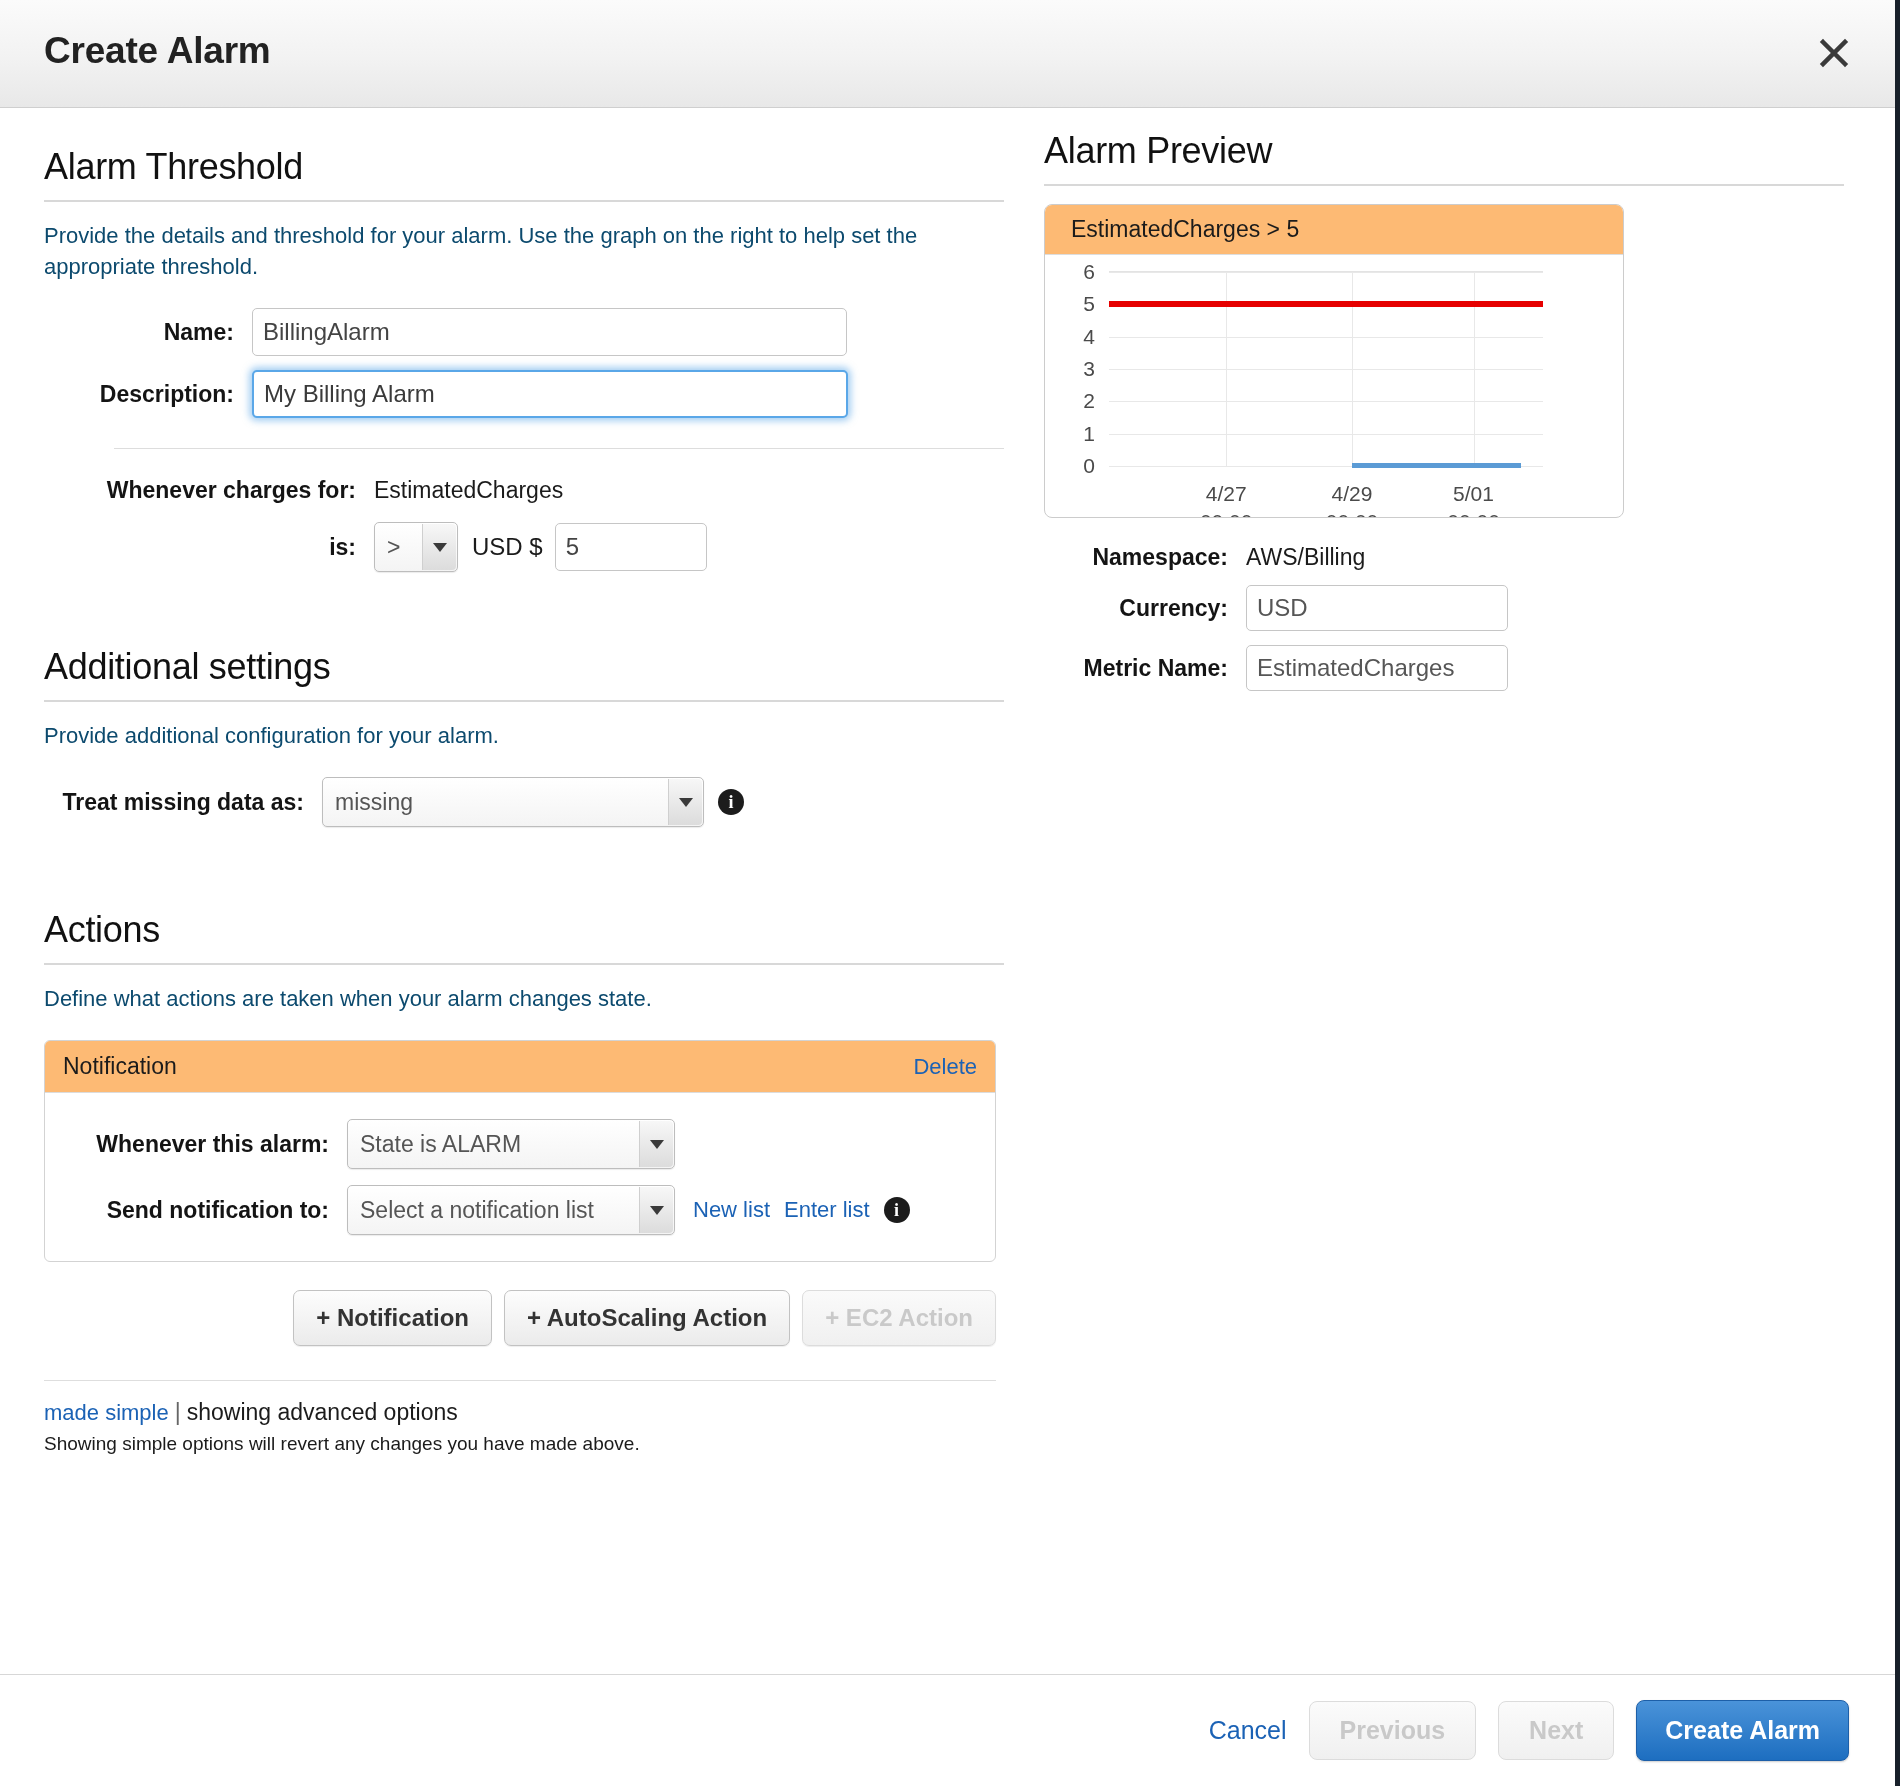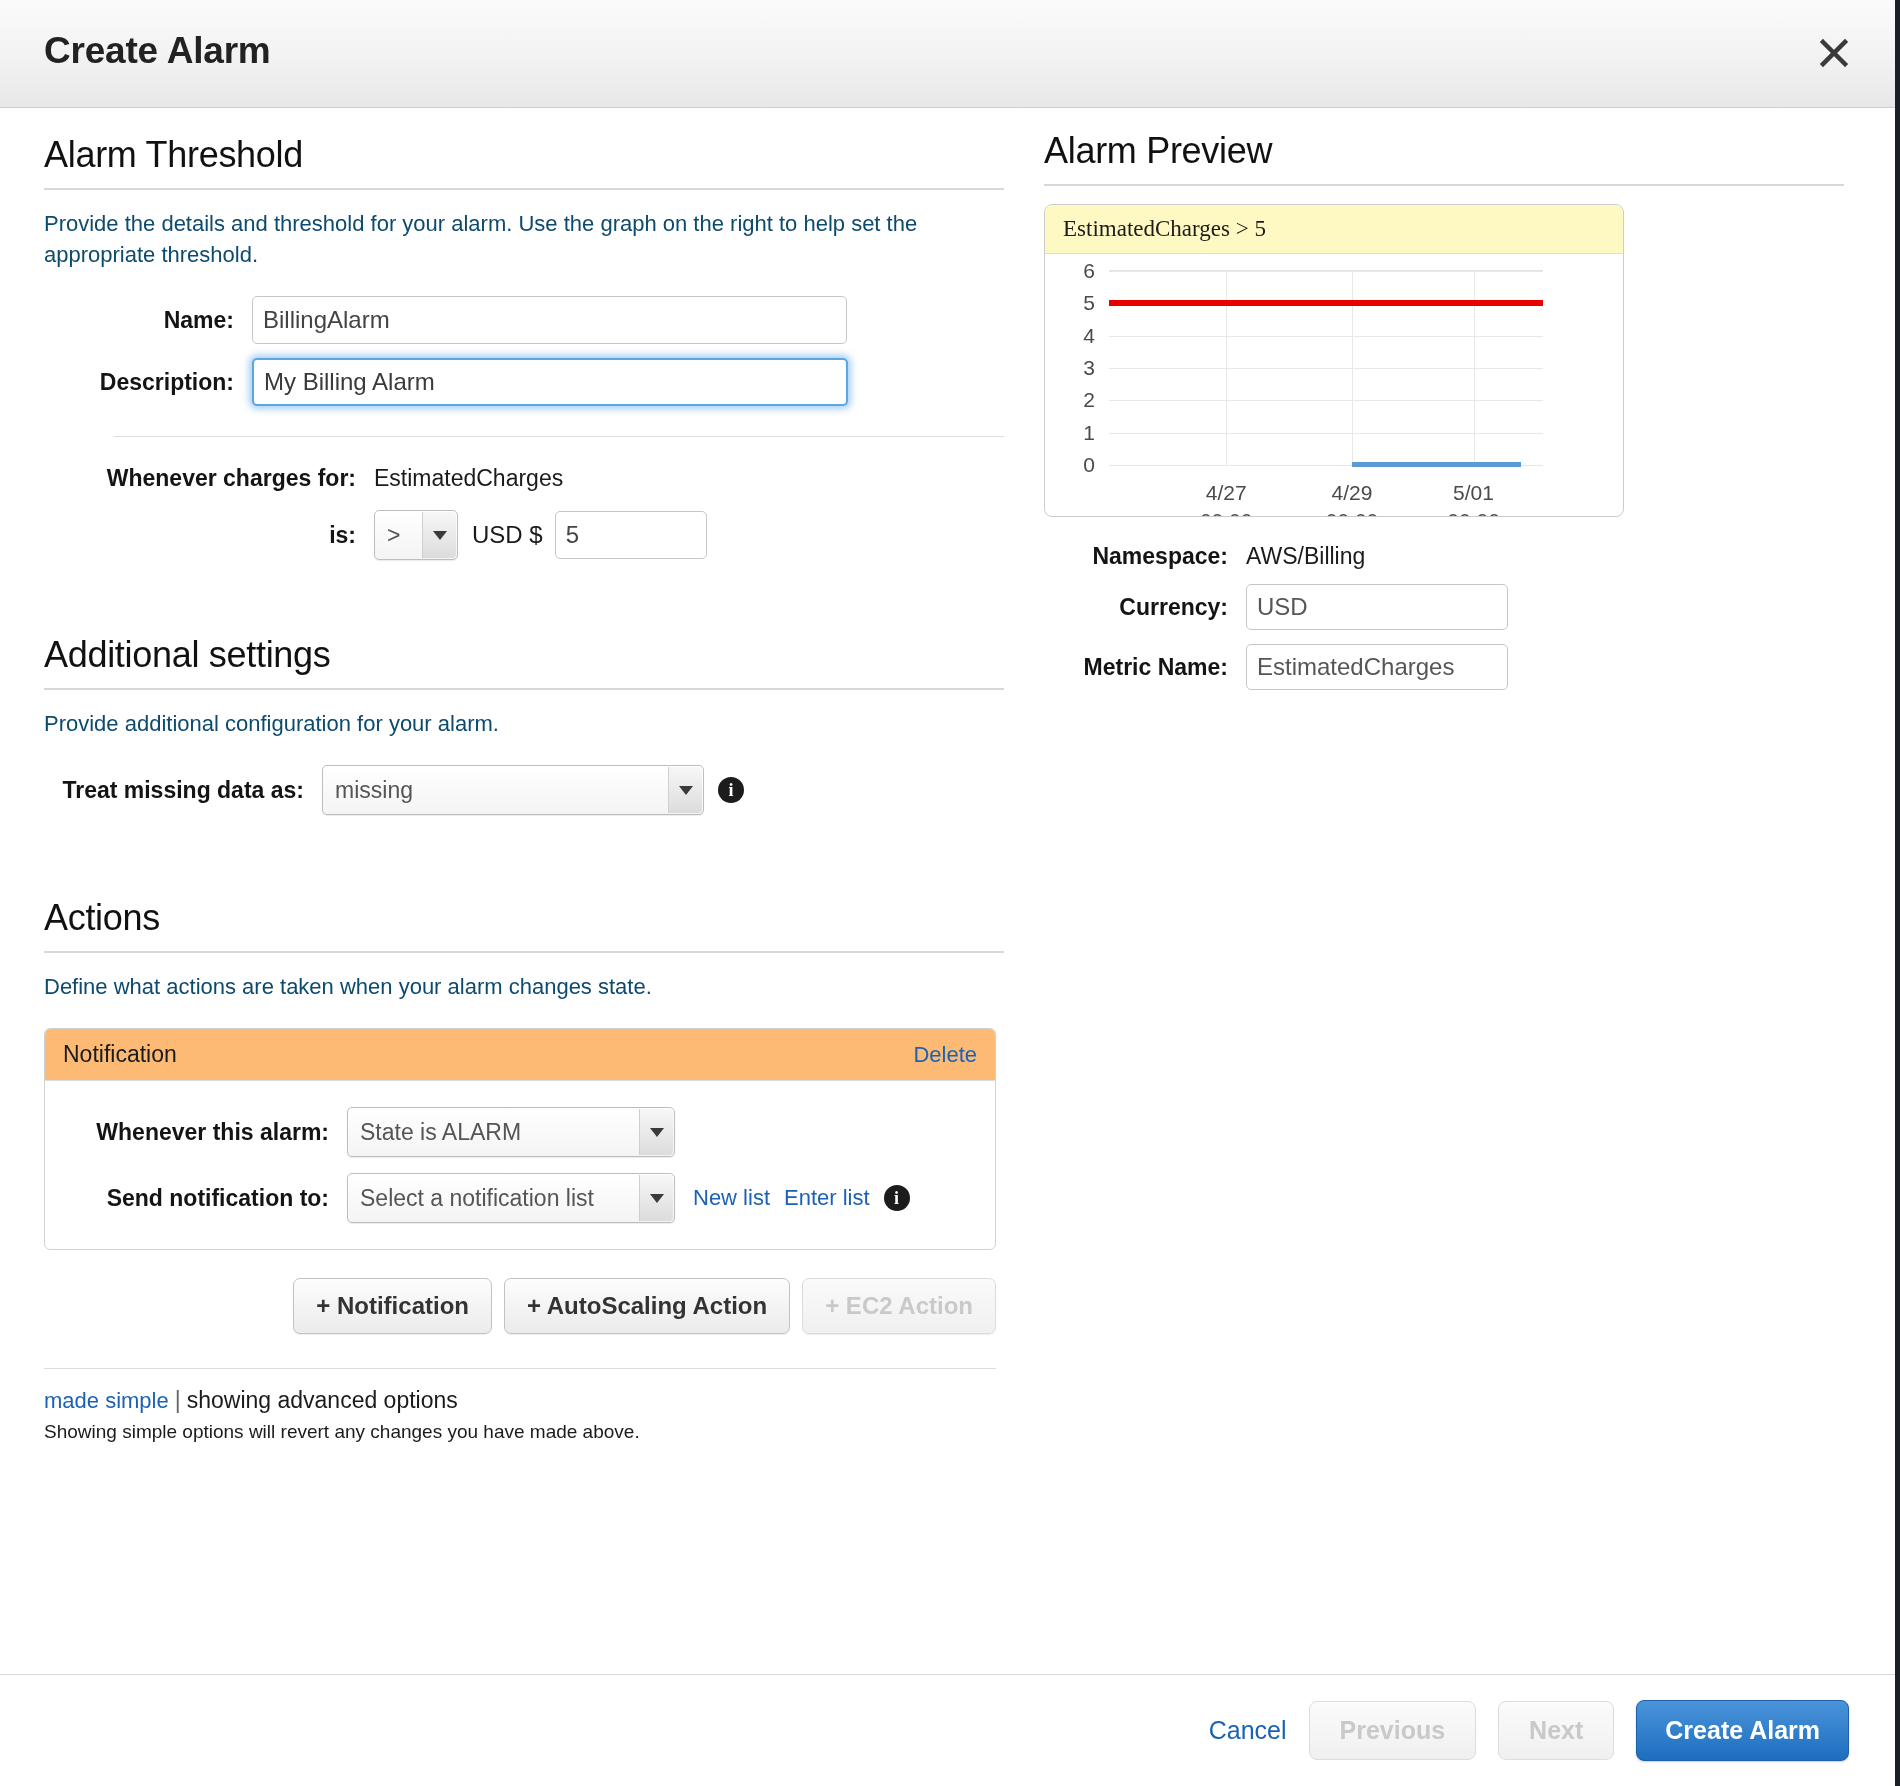--- a/index.html
+++ b/index.html
@@ -48,21 +48,21 @@
   .close-btn svg { display: block; }
 
   
   .modal-body {
     position: relative;
     padding: 0;
   }
   .col-left {
     position: absolute;
     left: 44px;
-    top: 4px;
+    top: 16px;
     width: 960px;
   }
   .col-right {
     position: absolute;
     left: 1044px;
     top: 0;
     width: 840px;
   }
 
   
@@ -262,26 +262,25 @@
   
   .chart-card {
     width: 580px;
     border: 1px solid #cccccc;
     border-radius: 8px;
     background: #ffffff;
     margin-top: 10px;
     overflow: hidden;
   }
   .chart-card-head {
-    background: #fef9c3;
+    background: #fdba74;
     border-bottom: 1px solid #dddddd;
-    padding: 11px 18px;
+    padding: 11px 26px;
     font-size: 23px;
     color: #1b1b1b;
-    font-family: Liberation Serif, serif;
   }
   .chart-area {
     position: relative;
     height: 262px;
     padding: 16px 18px 0 18px;
   }
   .plot-wrap {
     position: relative;
     height: 196px;
     margin-left: 46px;

